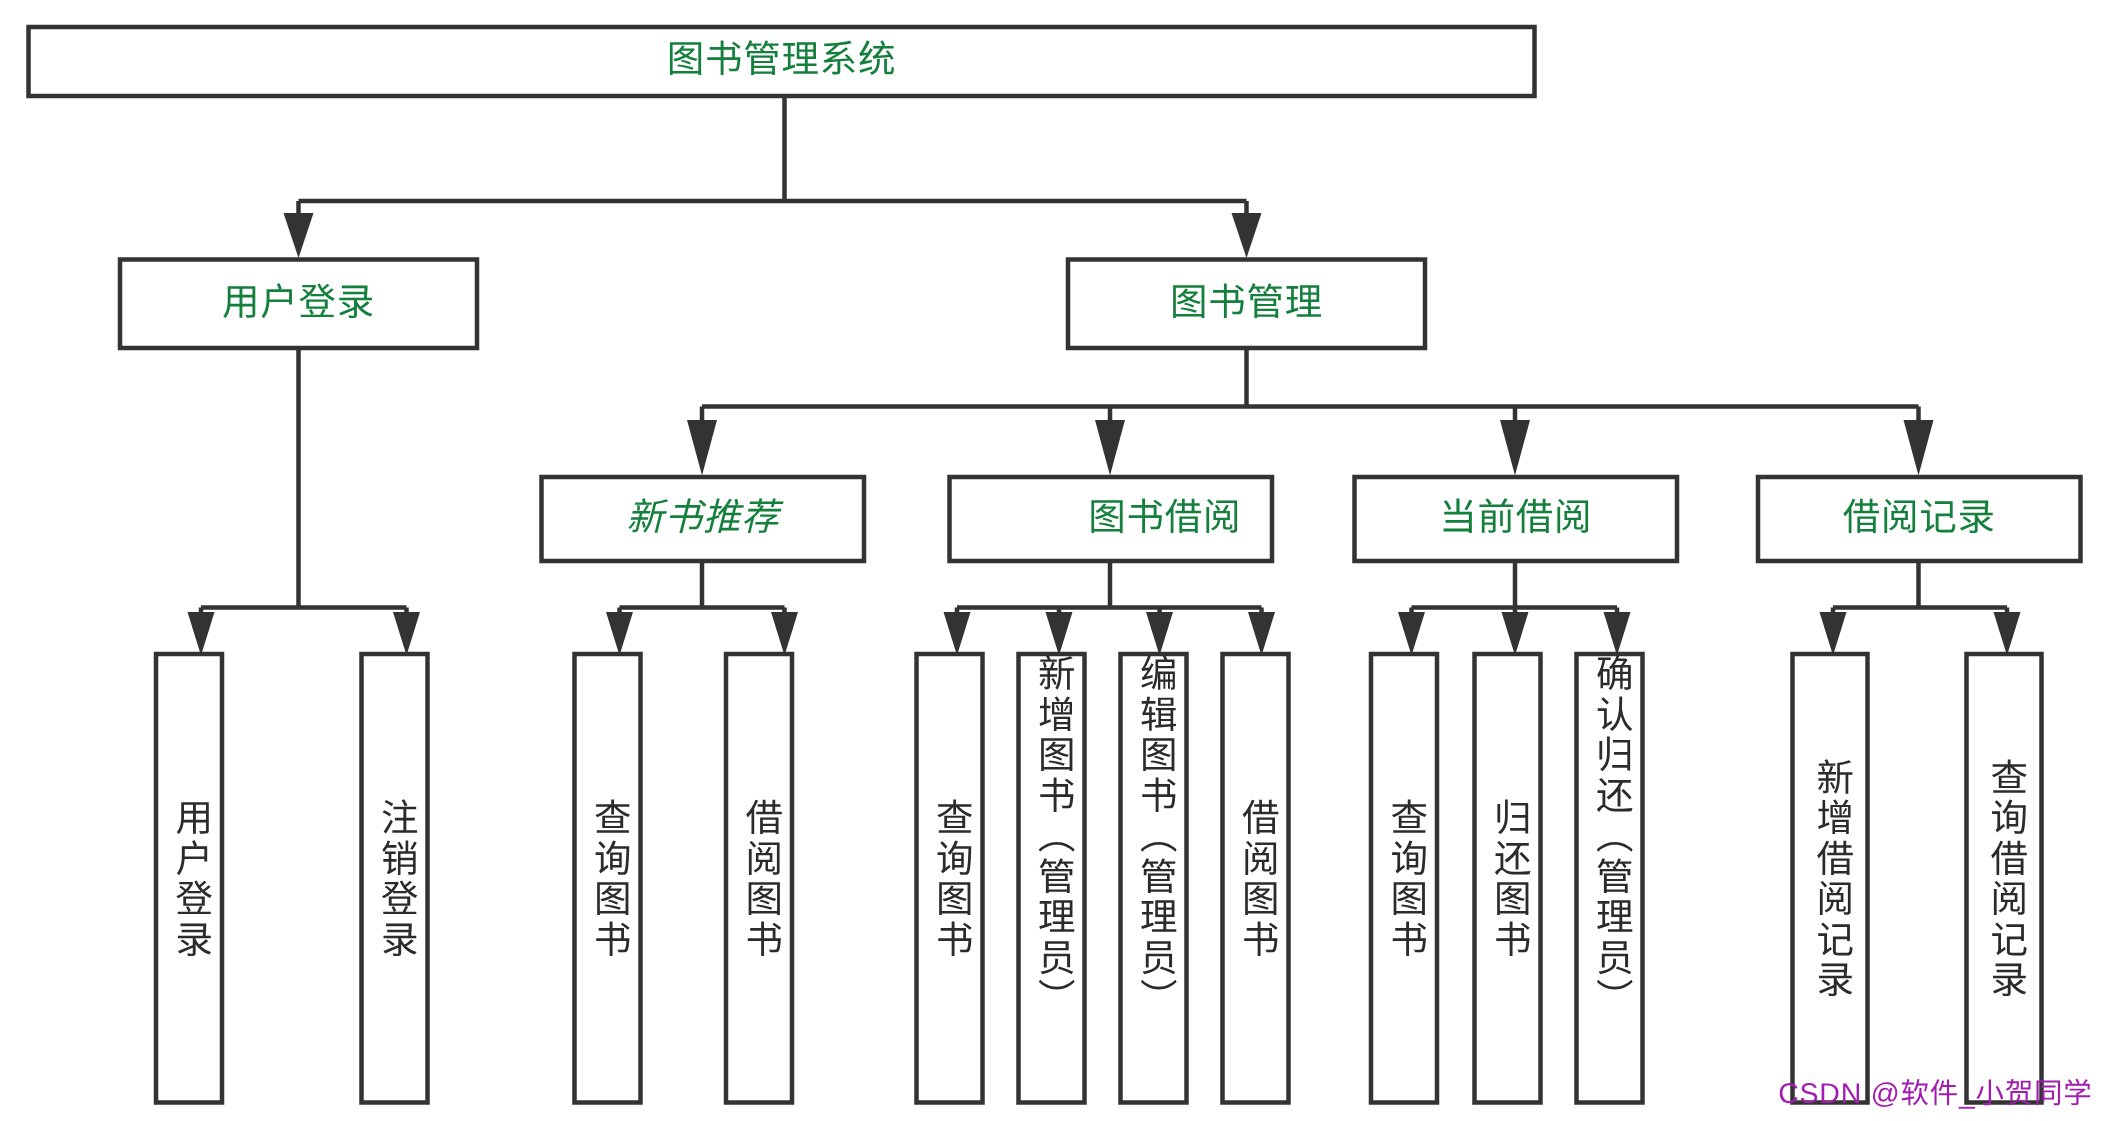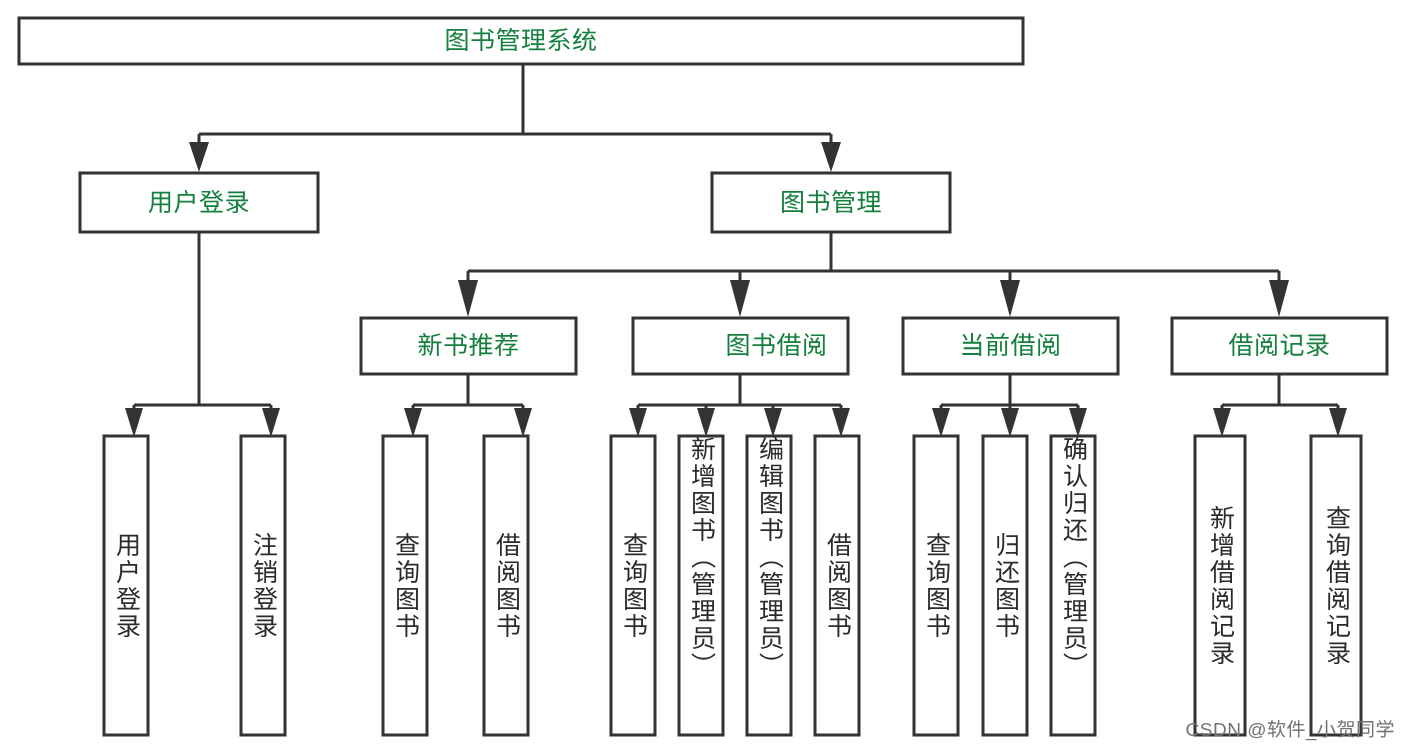--- a/index.html
+++ b/index.html
@@ -66,21 +66,21 @@
   .label-v .vtext {
     writing-mode: vertical-rl;
     text-orientation: upright;
     letter-spacing: 2px;
     white-space: nowrap;
   }
   .watermark {
     position: absolute;
     right: 10px;
     bottom: 6px;
-    color: #737373;
+    color: #a21caf;
     font-size: 19px;
     letter-spacing: 0.5px;
     white-space: nowrap;
     pointer-events: none;
   }
 </style>
 </head>
 <body>
 
 <div id="diagram-root">
@@ -178,21 +178,21 @@
     <rect class="node-box" x="1195" y="436" width="50" height="299"></rect>
     <rect class="node-box" x="1311" y="436" width="50" height="299"></rect>
 
   </svg>
 
   <div class="label-h" style="left:19px; top:18px; width:1004px; height:46px;">图书管理系统</div>
 
   <div class="label-h" style="left:80px; top:173px; width:238px; height:59px;">用户登录</div>
   <div class="label-h" style="left:712px; top:173px; width:238px; height:59px;">图书管理</div>
 
-  <div class="label-h" style="left:361px; top:318px; width:215px; height:56px;">新书推荐</div>
+  <div class="label-h" style="left:361px; top:318px; width:215px; height:56px;font-style:italic;">新书推荐</div>
   <div class="label-h" style="left:633px; top:318px; width:215px; height:56px;padding-left:36px;">图书借阅</div>
   <div class="label-h" style="left:903px; top:318px; width:215px; height:56px;">当前借阅</div>
   <div class="label-h" style="left:1172px; top:318px; width:215px; height:56px;">借阅记录</div>
 
   <div class="label-v" style="left:104px; top:436px; width:44px; height:299px;">
     <span class="vtext">用户登录</span>
   </div>
   <div class="label-v" style="left:241px; top:436px; width:44px; height:299px;">
     <span class="vtext">注销登录</span>
   </div>

